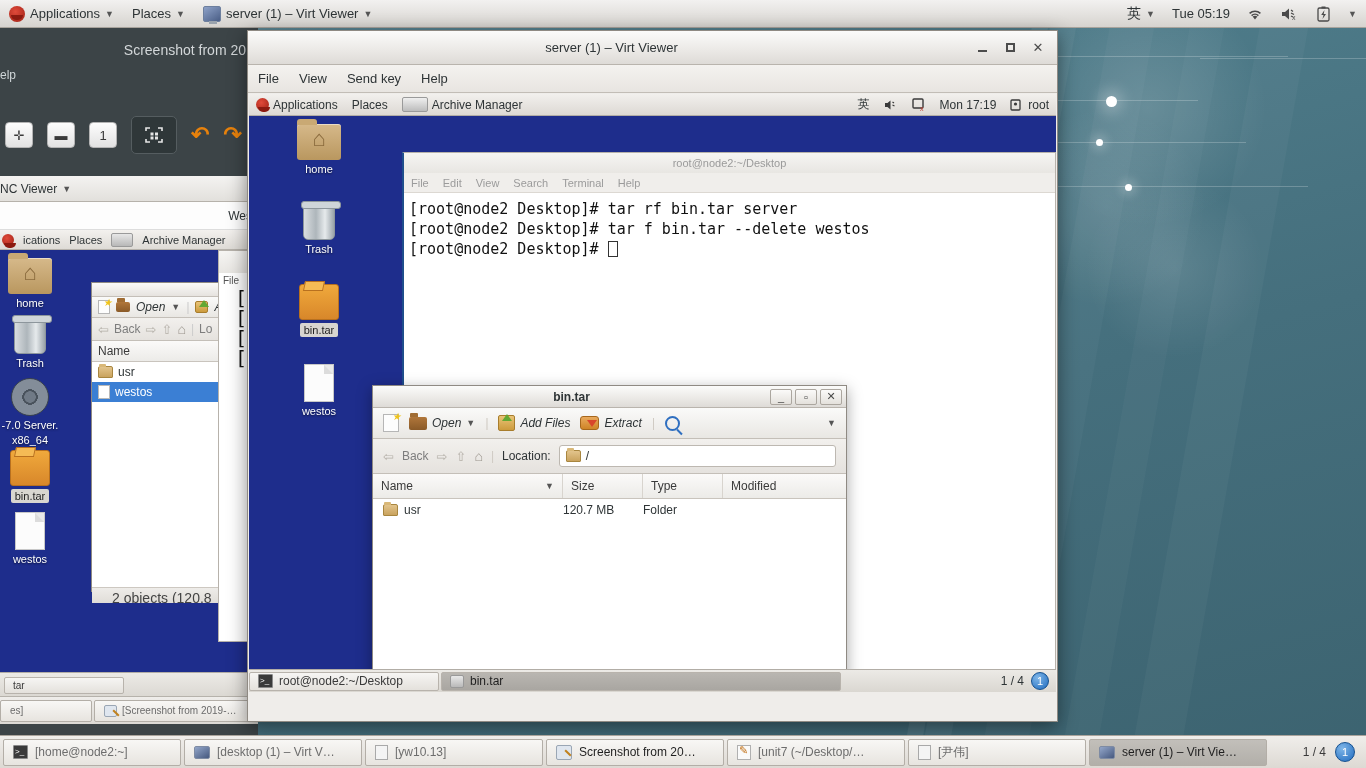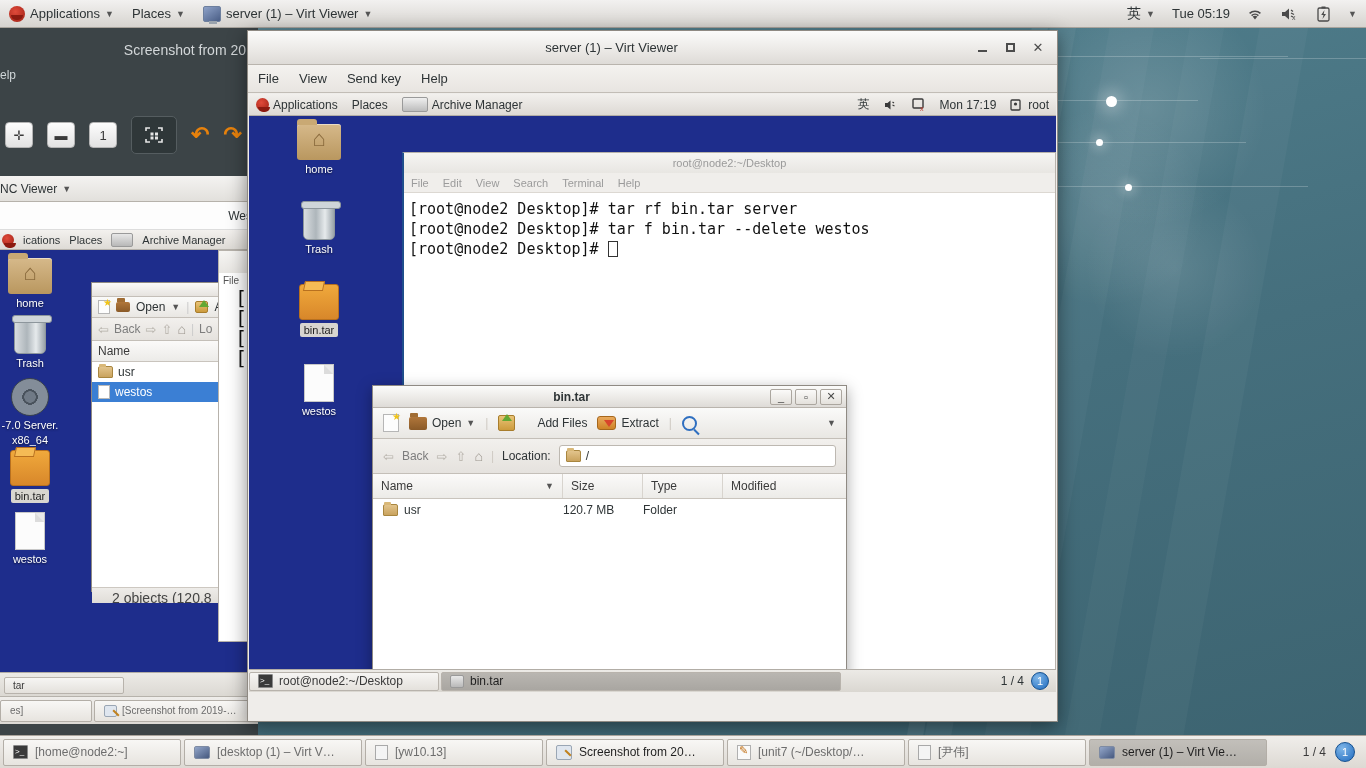--- a/index.html
+++ b/index.html
@@ -165,21 +165,21 @@
     border:1px solid #b8701f;}
   .ic-tar::before{content:"";position:absolute;left:4px;top:-4px;width:18px;height:8px;background:#f5bb55;border:1px solid #b8701f;transform:skewX(-12deg);}
   .ic-file { width:30px;height:38px;margin:0 auto;background:#fcfcfc;border:1px solid #c8c8c8;
     position:relative;}
   .ic-file::after{content:"";position:absolute;right:0;top:0;border-width:0 9px 9px 0;border-style:solid;border-color:#dcdcdc #e9e9e9;}
 
   
   .fm-toolbar {
     display:flex; align-items:center; gap:8px; padding:4px 8px;
     background: linear-gradient(to bottom,#fafaf9,#e9e7e3);
-    border-bottom: 1px solid #c4bfb8; font-size:12px; color:#2e3436;
+    border-bottom: 1px solid #c4bfb8; font-size:12px; color:#2e3436;font-style:italic;
   }
   .fm-locbar {
     display:flex; align-items:center; gap:6px; padding:4px 8px;
     background: linear-gradient(to bottom,#f2f0ed,#e5e2de);
     border-bottom: 1px solid #c4bfb8; font-size:12px; color:#7d7d7d;
   }
   .loc-entry {
     flex:1; background:#fff; border:1px solid #bdb8b1; border-radius:3px;
     padding:3px 6px; color:#2e3436; display:flex; align-items:center; gap:5px;
   }
@@ -616,21 +616,21 @@
           </div>
 
           <div class="fm-toolbar" style="padding:6px 10px;gap:10px">
             <span class="icn icn-new"></span>
             <span style="display:flex;align-items:center;gap:5px">
               <span class="icn icn-openfolder"></span>
               <span>Open</span>
               <span class="caret">▼</span>
             </span>
             <span style="color:#cfcac3">|</span>
-            <span style="display:flex;align-items:center;gap:22px">
+            <span style="display:flex;align-items:center;gap:5px">
               <span class="icn icn-addfiles"></span>
               <span>Add Files</span>
             </span>
             <span style="display:flex;align-items:center;gap:5px">
               <span class="icn icn-extract"></span>
               <span>Extract</span>
             </span>
             <span style="color:#cfcac3">|</span>
             <span class="icn icn-search"></span>
             <span class="caret" style="margin-left:auto">▼</span>

